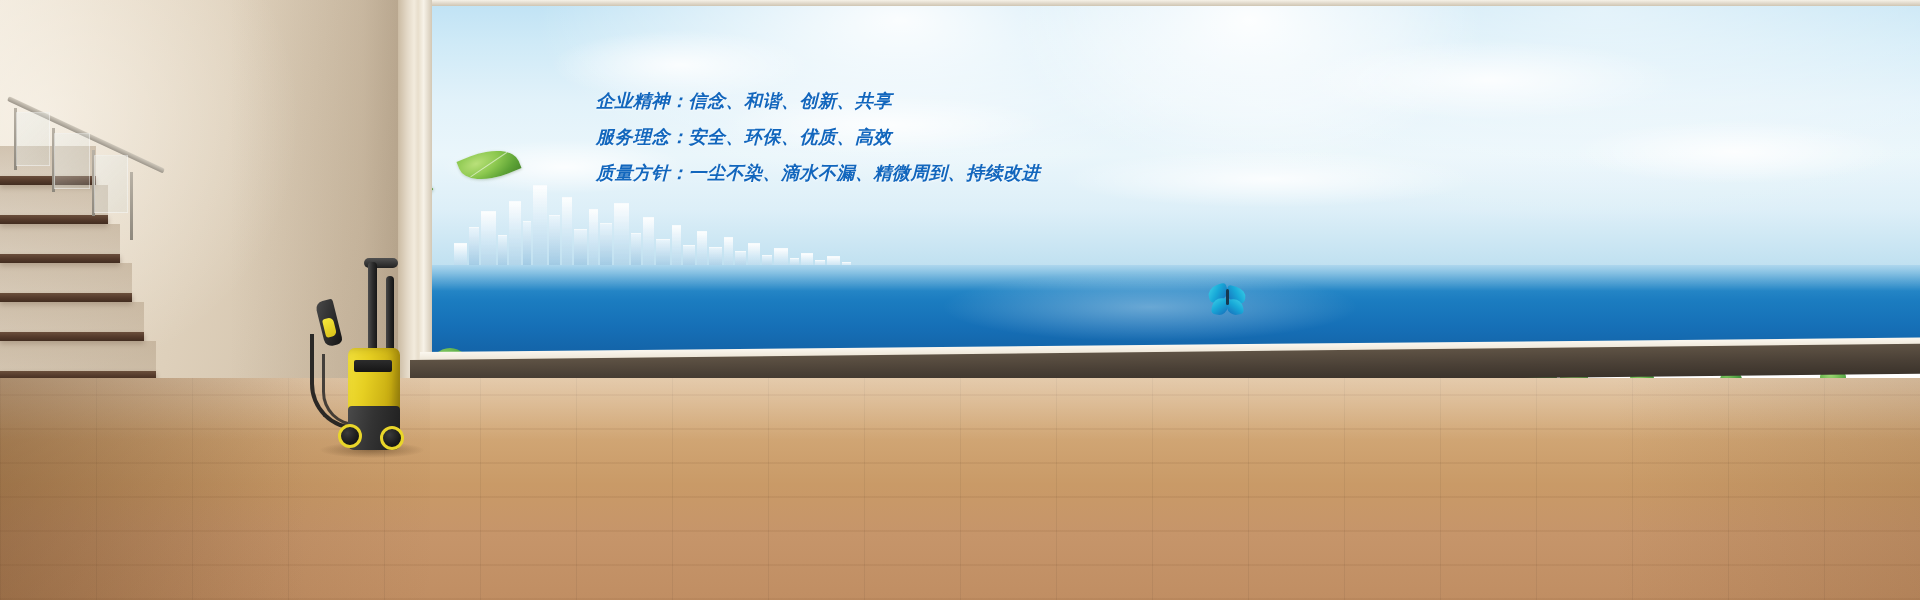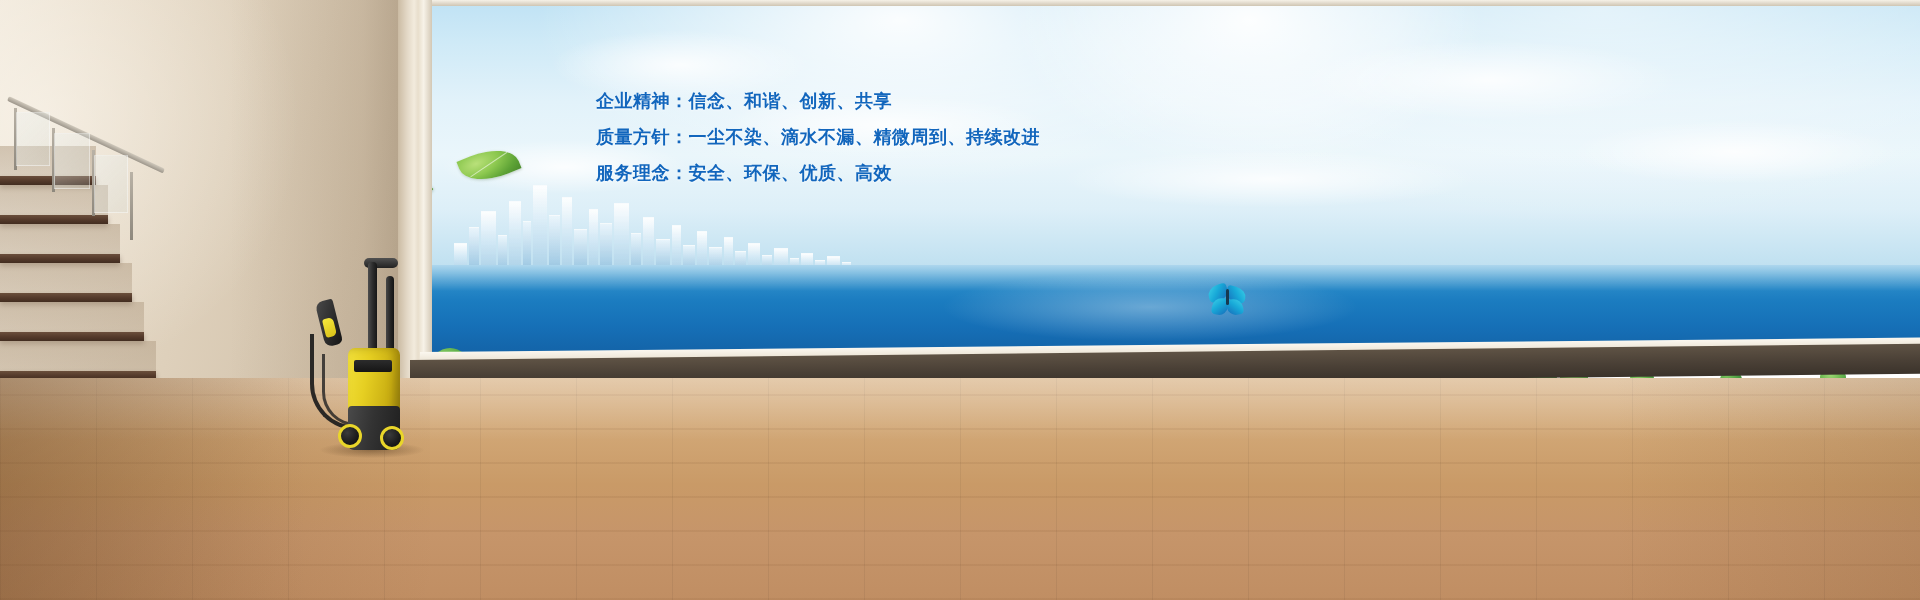--- a/index.html
+++ b/index.html
@@ -1,20 +1,20 @@
 <!DOCTYPE html>
 <html><head>
 <meta charset="utf-8">
 <title>Banner</title>
 <style>
   * { margin:0; padding:0; box-sizing:border-box; }
   html,body { width:1920px; height:600px; overflow:hidden; background:#fff; }
   body { font-family:"Liberation Sans","DejaVu Sans",sans-serif; }
 
-  .stage { position:relative; width:1920px; height:600px; overflow:hidden; }
+  .stage { position:relative; width:1920px; height:600px; overflow:hidden;font-style:italic; }
 
   
   .room {
     position:absolute; left:0; top:0; width:420px; height:600px;
     background:linear-gradient(105deg,#efe6d8 0%,#e8dcca 18%,#ded0bb 45%,#d3c3ac 72%,#c9b9a2 100%);
     z-index:5;
   }
   .room-wall-shade {
     position:absolute; left:0; top:0; width:420px; height:480px;
     background:radial-gradient(ellipse 420px 420px at 40px 120px, rgba(255,252,245,.55) 0%, rgba(255,252,245,0) 62%);
@@ -404,17 +404,17 @@
     <div class="w-gun-trigger"></div>
     <div class="w-body"></div>
     <div class="w-panel"></div>
     <div class="w-body-dark"></div>
     <div class="w-wheel l"></div>
     <div class="w-wheel r"></div>
   </div>
 
   <div class="slogans">
     <div class="slogan">企业精神：信念、和谐、创新、共享</div>
+    <div class="slogan">服务理念：安全、环保、优质、高效</div>
     <div class="slogan">质量方针：一尘不染、滴水不漏、精微周到、持续改进</div>
-    <div class="slogan">服务理念：安全、环保、优质、高效</div>
   </div>
 
 </div>
 
 </body></html>

